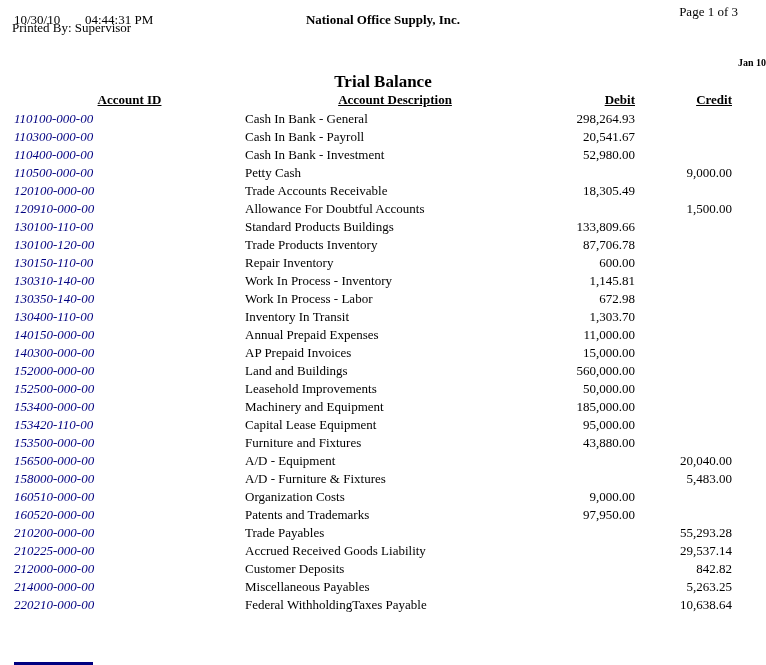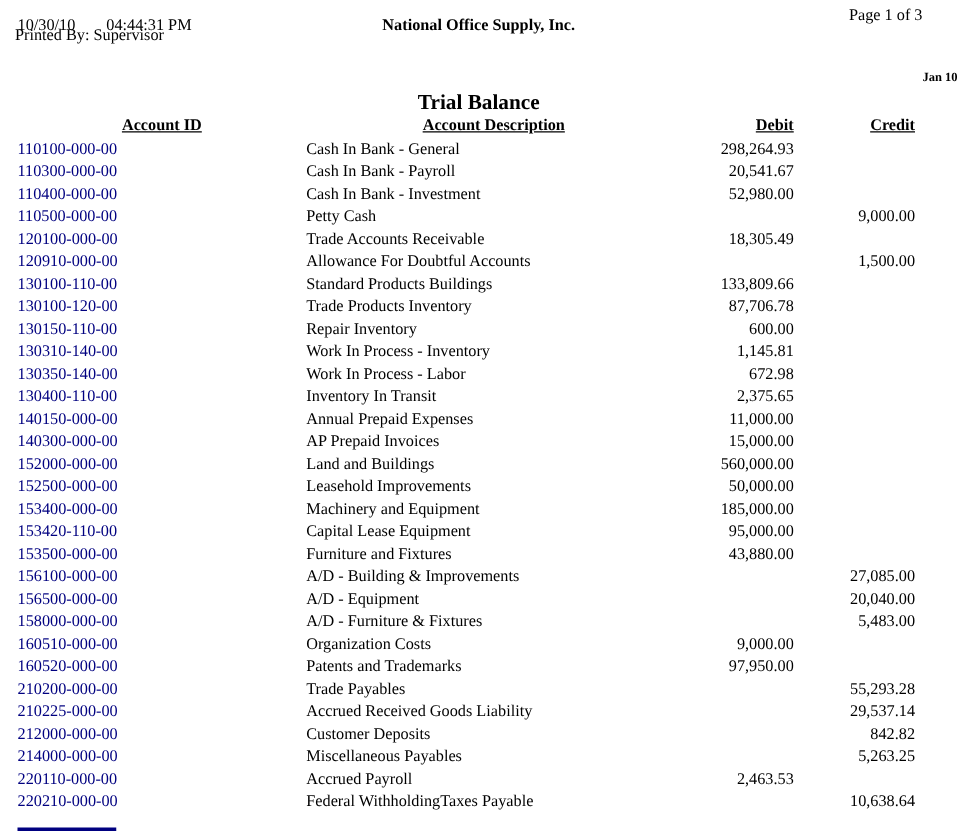--- a/index.html
+++ b/index.html
@@ -43,21 +43,21 @@
   table.tb th.num { text-align: right; margin-top: 38px; }
   table.tb th span { text-decoration: underline; }
   table.tb td {
     height: 18px;
     padding: 0;
     vertical-align: middle;
     white-space: nowrap;
     overflow: hidden;
   }
   td.col-debit, td.col-credit { text-align: right; }
-  .acct-id { color: var(--acct-color); cursor: pointer; }
+  .acct-id { color: var(--acct-color); cursor: pointer; font-style: italic; }
 
   
   .clipped-row {
     position: absolute;
     left: 14px;
     bottom: 0;
     width: 79px;
     height: 3px;
     background: var(--acct-color);
   }
@@ -164,21 +164,21 @@
   <tr>
     <td class="col-id"><span class="acct-id">130350-140-00</span></td>
     <td class="col-desc">Work In Process - Labor</td>
     <td class="col-debit">672.98</td>
     <td class="col-credit"></td>
   </tr>
 
   <tr>
     <td class="col-id"><span class="acct-id">130400-110-00</span></td>
     <td class="col-desc">Inventory In Transit</td>
-    <td class="col-debit">2,375.65</td>
+    <td class="col-debit">1,303.70</td>
     <td class="col-credit"></td>
   </tr>
 
   <tr>
     <td class="col-id"><span class="acct-id">140150-000-00</span></td>
     <td class="col-desc">Annual Prepaid Expenses</td>
     <td class="col-debit">11,000.00</td>
     <td class="col-credit"></td>
   </tr>
 
@@ -217,26 +217,20 @@
     <td class="col-credit"></td>
   </tr>
 
   <tr>
     <td class="col-id"><span class="acct-id">153500-000-00</span></td>
     <td class="col-desc">Furniture and Fixtures</td>
     <td class="col-debit">43,880.00</td>
     <td class="col-credit"></td>
   </tr>
 
-  <tr>
-    <td class="col-id"><span class="acct-id">156100-000-00</span></td>
-    <td class="col-desc">A/D - Building &amp; Improvements</td>
-    <td class="col-debit"></td>
-    <td class="col-credit">27,085.00</td>
-  </tr>
 
   <tr>
     <td class="col-id"><span class="acct-id">156500-000-00</span></td>
     <td class="col-desc">A/D - Equipment</td>
     <td class="col-debit"></td>
     <td class="col-credit">20,040.00</td>
   </tr>
 
   <tr>
     <td class="col-id"><span class="acct-id">158000-000-00</span></td>
@@ -281,26 +275,20 @@
     <td class="col-credit">842.82</td>
   </tr>
 
   <tr>
     <td class="col-id"><span class="acct-id">214000-000-00</span></td>
     <td class="col-desc">Miscellaneous Payables</td>
     <td class="col-debit"></td>
     <td class="col-credit">5,263.25</td>
   </tr>
 
-  <tr>
-    <td class="col-id"><span class="acct-id">220110-000-00</span></td>
-    <td class="col-desc">Accrued Payroll</td>
-    <td class="col-debit">2,463.53</td>
-    <td class="col-credit"></td>
-  </tr>
 
   <tr>
     <td class="col-id"><span class="acct-id">220210-000-00</span></td>
     <td class="col-desc">Federal WithholdingTaxes Payable</td>
     <td class="col-debit"></td>
     <td class="col-credit">10,638.64</td>
   </tr>
 </tbody>
 </table>
 

